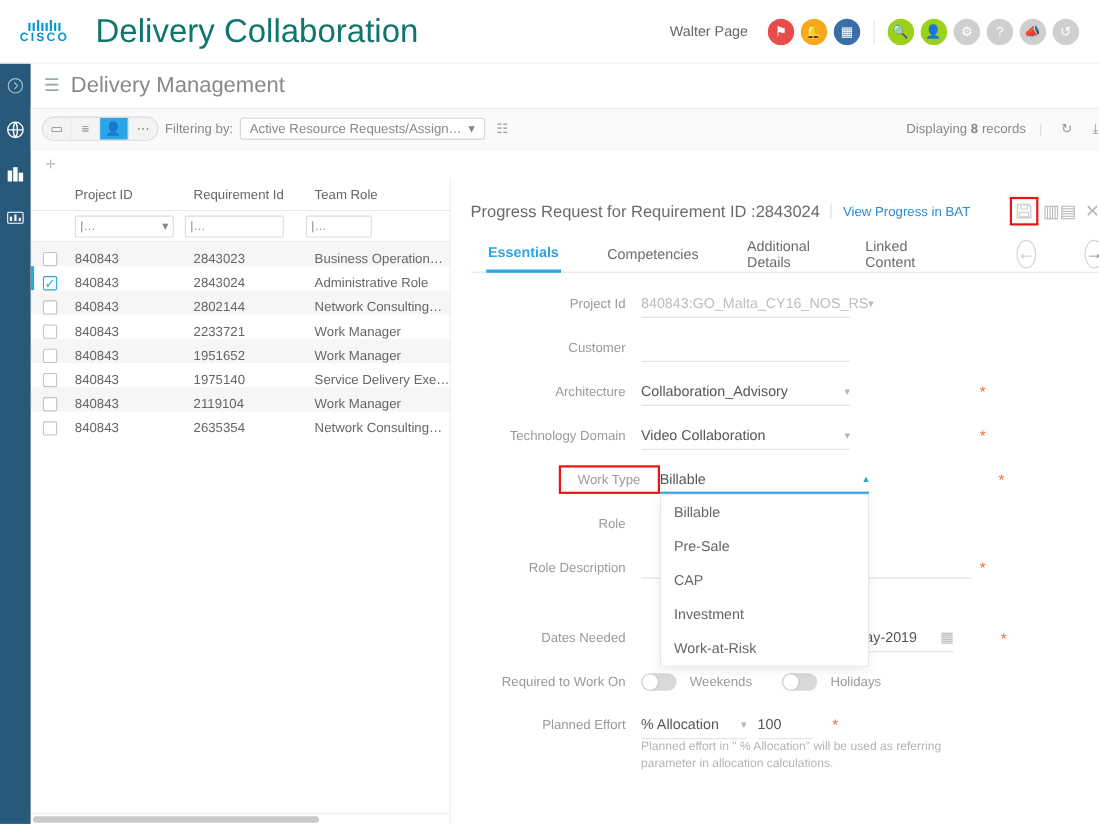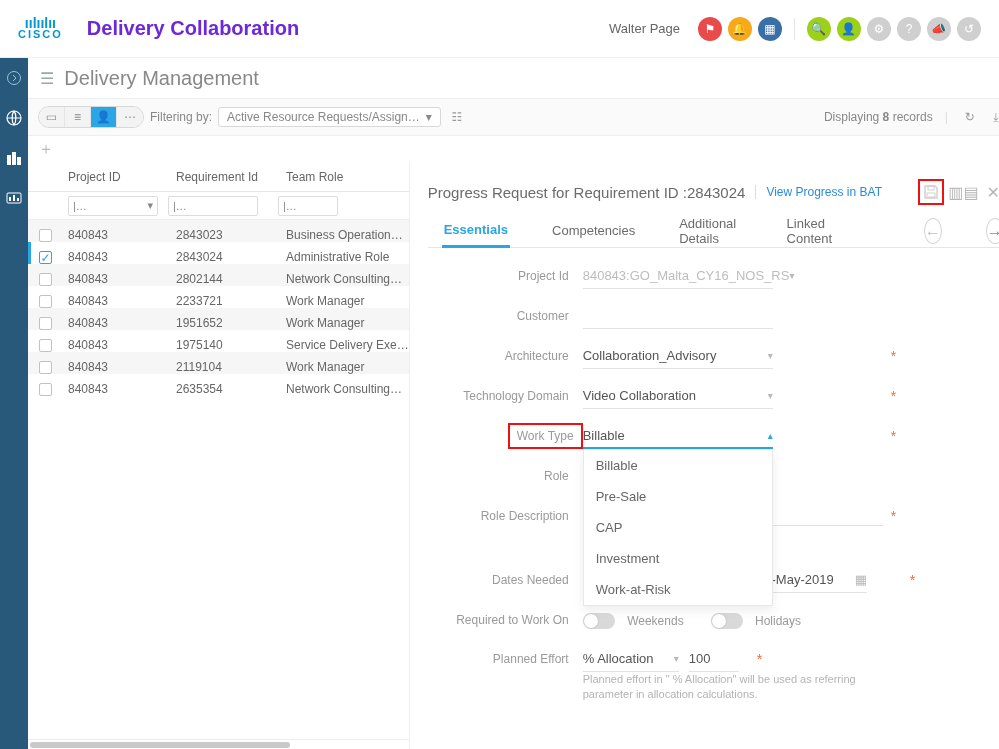--- a/index.html
+++ b/index.html
@@ -1,21 +1,21 @@
 <!DOCTYPE html>
 <html><head>
 <meta charset="utf-8">
 <style>
 * { box-sizing: border-box; margin: 0; padding: 0; font-family: -apple-system, "Segoe UI", Arial, sans-serif; }
 html, body { width: 999px; height: 749px; overflow: hidden; background: #fff; color: #555; }
 
 .hdr { height: 58px; display: flex; align-items: center; padding: 0 18px; border-bottom: 1px solid #eee; }
 .cisco-logo { color: #0098d4; font-weight: 700; letter-spacing: 2px; font-size: 11px; text-align: center; line-height: 0.9; margin-right: 24px; }
 .cisco-logo .bars { letter-spacing: 0; font-size: 14px; }
-.hdr-title { font-size: 20px; font-weight: 700; color: #6d28d9; }
+.hdr-title { font-size: 30px; font-weight: 400; color: #0f766e; }
 .hdr-spacer { flex: 1; }
 .hdr-user { font-size: 13px; color: #666; margin-right: 18px; }
 .hdr-icons { display: flex; gap: 6px; align-items: center; }
 .round { width: 24px; height: 24px; border-radius: 50%; display: inline-flex; align-items: center; justify-content: center; color: #fff; font-size: 12px; cursor: pointer; }
 .r-red { background: #e94b4b; }
 .r-orange { background: #f7a81b; }
 .r-blue { background: #3a6fa5; }
 .r-green { background: #9bd219; }
 .r-green2 { background: #9bd219; }
 .r-gray { background: #cfcfcf; }
@@ -78,21 +78,21 @@
 .tab { font-size: 13px; color: #6b6b6b; padding: 8px 2px; cursor: pointer; }
 .tab.active { color: #2aa5e6; font-weight: 600; border-bottom: 3px solid #2aa5e6; }
 .tabs-sp { flex: 1; }
 .navcirc { width: 26px; height: 26px; border: 1px solid #d4d4d4; border-radius: 50%; display: flex; align-items: center; justify-content: center; color: #bfbfbf; cursor: pointer; }
 .req-badge { text-align: right; color: #f36a35; font-size: 11px; padding: 6px 10px 0 0; }
 .form { flex: 1; overflow: auto; padding: 8px 0 20px 0; position: relative; }
 .vscroll { position: absolute; right: 0; top: 82px; bottom: 14px; width: 6px; background: #f2f2f2; }
 .vscroll .vthumb { position: absolute; top: 0; width: 6px; height: 59%; background: #cfcfcf; border-radius: 3px; }
 .frow { display: flex; align-items: center; min-height: 40px; }
 .flabel { width: 155px; text-align: right; color: #9a9a9a; font-size: 12px; padding-right: 14px; }
-.flabel.boxed { border: 2px solid #e11; padding: 4px 1px; margin-left: 80px; width: 75px; text-align: center; }
+.flabel.boxed { border: 2px solid #e11; padding: 4px 15px; margin-left: 80px; width: 92px; text-align: center; }
 .fval { flex: 0 0 300px; position: relative; }
 .ffield { border: none; border-bottom: 1px solid #e2e2e2; height: 26px; width: 190px; font-size: 13px; color: #555; padding: 2px 0; display: flex; align-items: center; justify-content: space-between; }
 .ffield.wide { width: 300px; }
 .ffield .caret { color: #b8b8b8; font-size: 10px; }
 .ffield.open { border-bottom: 2px solid #2aa5e6; }
 .ffield.open .caret { color: #2aa5e6; }
 .freq { color: #f36a35; margin-left: 8px; font-size: 14px; }
 .helper { font-size: 11px; color: #b4b4b4; width: 300px; line-height: 1.4; }
 .toggle { width: 32px; height: 16px; background: #d9d9d9; border-radius: 8px; position: relative; display: inline-block; vertical-align: middle; margin-right: 8px; }
 .toggle::after { content: ""; position: absolute; width: 14px; height: 14px; background: #fff; border-radius: 50%; top: 1px; left: 1px; box-shadow: 0 0 2px rgba(0,0,0,.2);}

